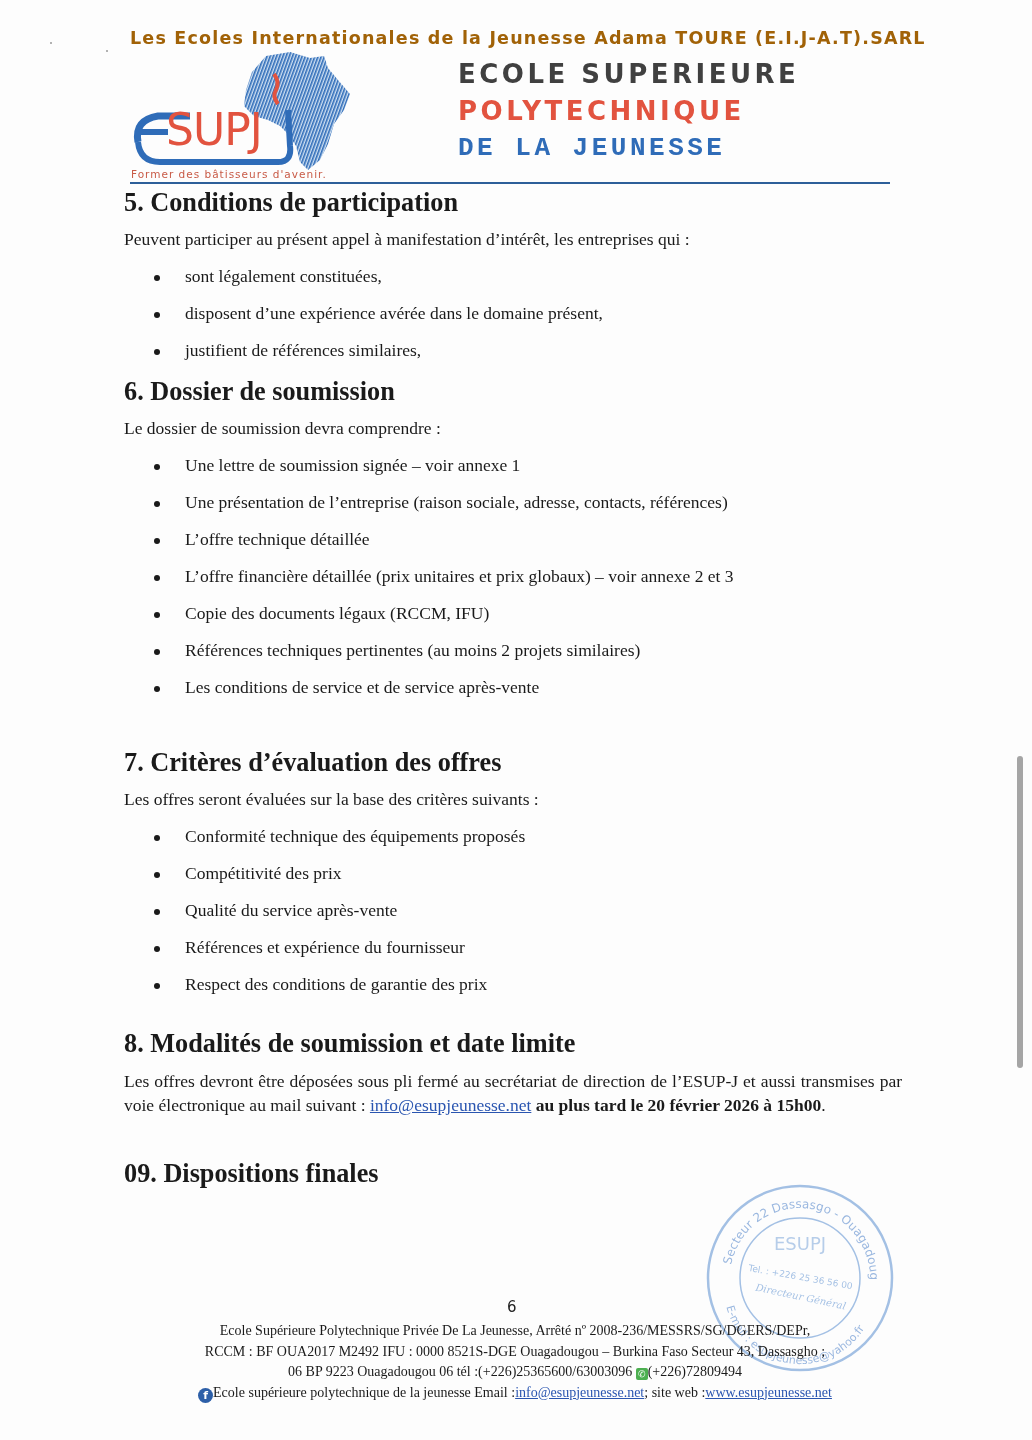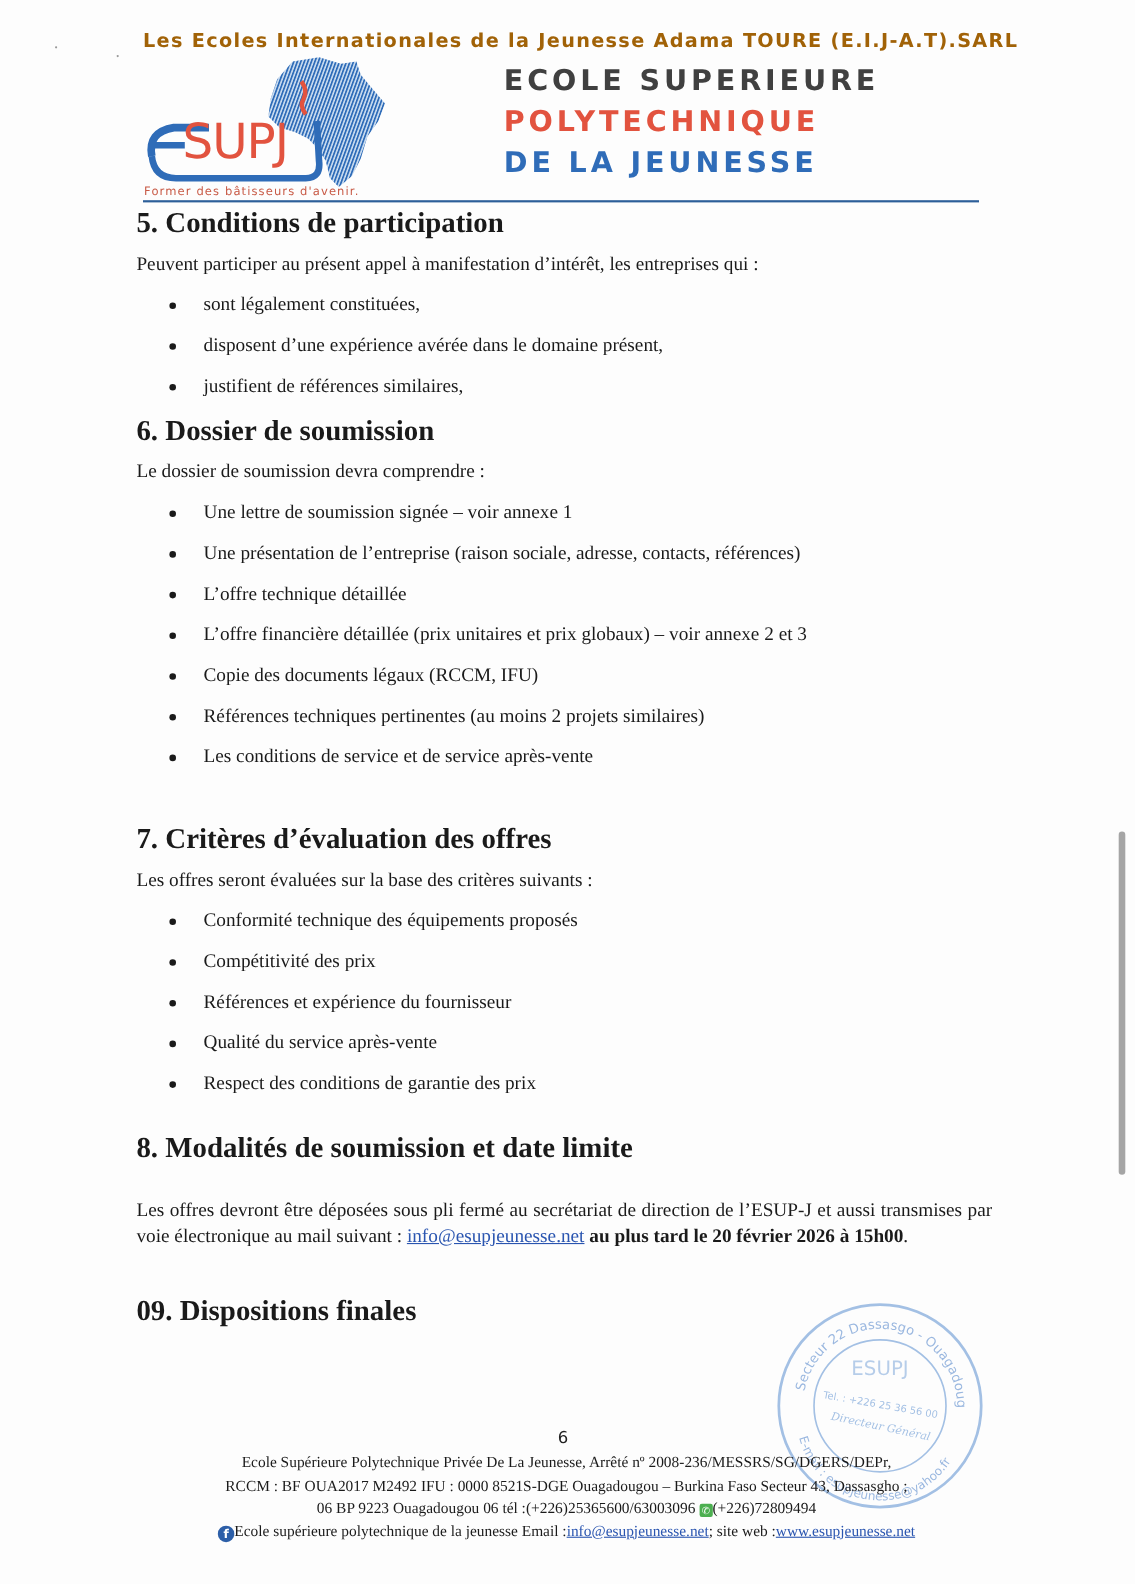--- a/index.html
+++ b/index.html
@@ -28,35 +28,35 @@
     font-family: "DejaVu Sans", sans-serif; font-size: 10.5px; letter-spacing: 1px;
     color: #c85a46;
   }
   .school-title {
     position: absolute; left: 458px; top: 56px;
     font-family: "DejaVu Sans", sans-serif; font-weight: bold;
     font-size: 26px; letter-spacing: 3.5px; line-height: 37px;
   }
   .school-title .l1 { color: #404040; }
   .school-title .l2 { color: #e2533f; }
-  .school-title .l3 { color: #2f6cb8; }
+  .school-title .l3 { color: #2f6cb8; font-family: Liberation Mono, monospace; }
   .header-rule { position: absolute; left: 130px; top: 182px; width: 760px; height: 2px; background: #2d5f99; }
 
   
   .content { position: absolute; left: 124px; top: 192px; width: 778px; font-size: 17.5px; }
   .sec-title { font-weight: bold; margin: 0; line-height: 22px; }
   .intro { margin: 14px 0 0 0; line-height: 22px; }
   ul.bul { list-style: none; padding: 0; margin: 15px 0 0 0; }
   ul.bul li { position: relative; padding-left: 61px; line-height: 22px; margin-bottom: 15px; }
   ul.bul li::before {
     content: ""; position: absolute; left: 30px; top: 10px;
     width: 6px; height: 6px; border-radius: 50%; background: #1a1a1a;
   }
   .para {
-    margin: 32px 0 0 0; line-height: 24px; text-align: justify;
+    margin: 14px 0 0 0; line-height: 24px; text-align: justify;
   }
   .para a { color: #2a55b0; text-decoration: underline; }
   .para b { font-weight: bold; }
 
   
   .stamp { position: absolute; left: 700px; top: 1178px; width: 200px; height: 200px; opacity: 0.55; }
 
   
   .page-num {
     position: absolute; left: 507px; top: 1298px;
@@ -133,22 +133,22 @@
         <li>Les conditions de service et de service après-vente</li>
       </ul>
     </section>
 
     <section style="margin-top:54px">
       <h2 class="sec-title">7. Critères d’évaluation des offres</h2>
       <p class="intro">Les offres seront évaluées sur la base des critères suivants :</p>
       <ul class="bul">
         <li>Conformité technique des équipements proposés</li>
         <li>Compétitivité des prix</li>
+        <li>Qualité du service après-vente</li>
         <li>Références et expérience du fournisseur</li>
-        <li>Qualité du service après-vente</li>
         <li>Respect des conditions de garantie des prix</li>
       </ul>
     </section>
 
     <section style="margin-top:38px">
       <h2 class="sec-title">8. Modalités de soumission et date limite</h2>
       <p class="para"><span>Les offres devront être déposées sous pli fermé au secrétariat de direction de l’ESUP-J et aussi transmises par voie électronique au mail suivant : </span><a>info@esupjeunesse.net</a><b> au plus tard le 20 février 2026 à 15h00</b><span>.</span></p>
     </section>
 
     <section style="margin-top:46px">

